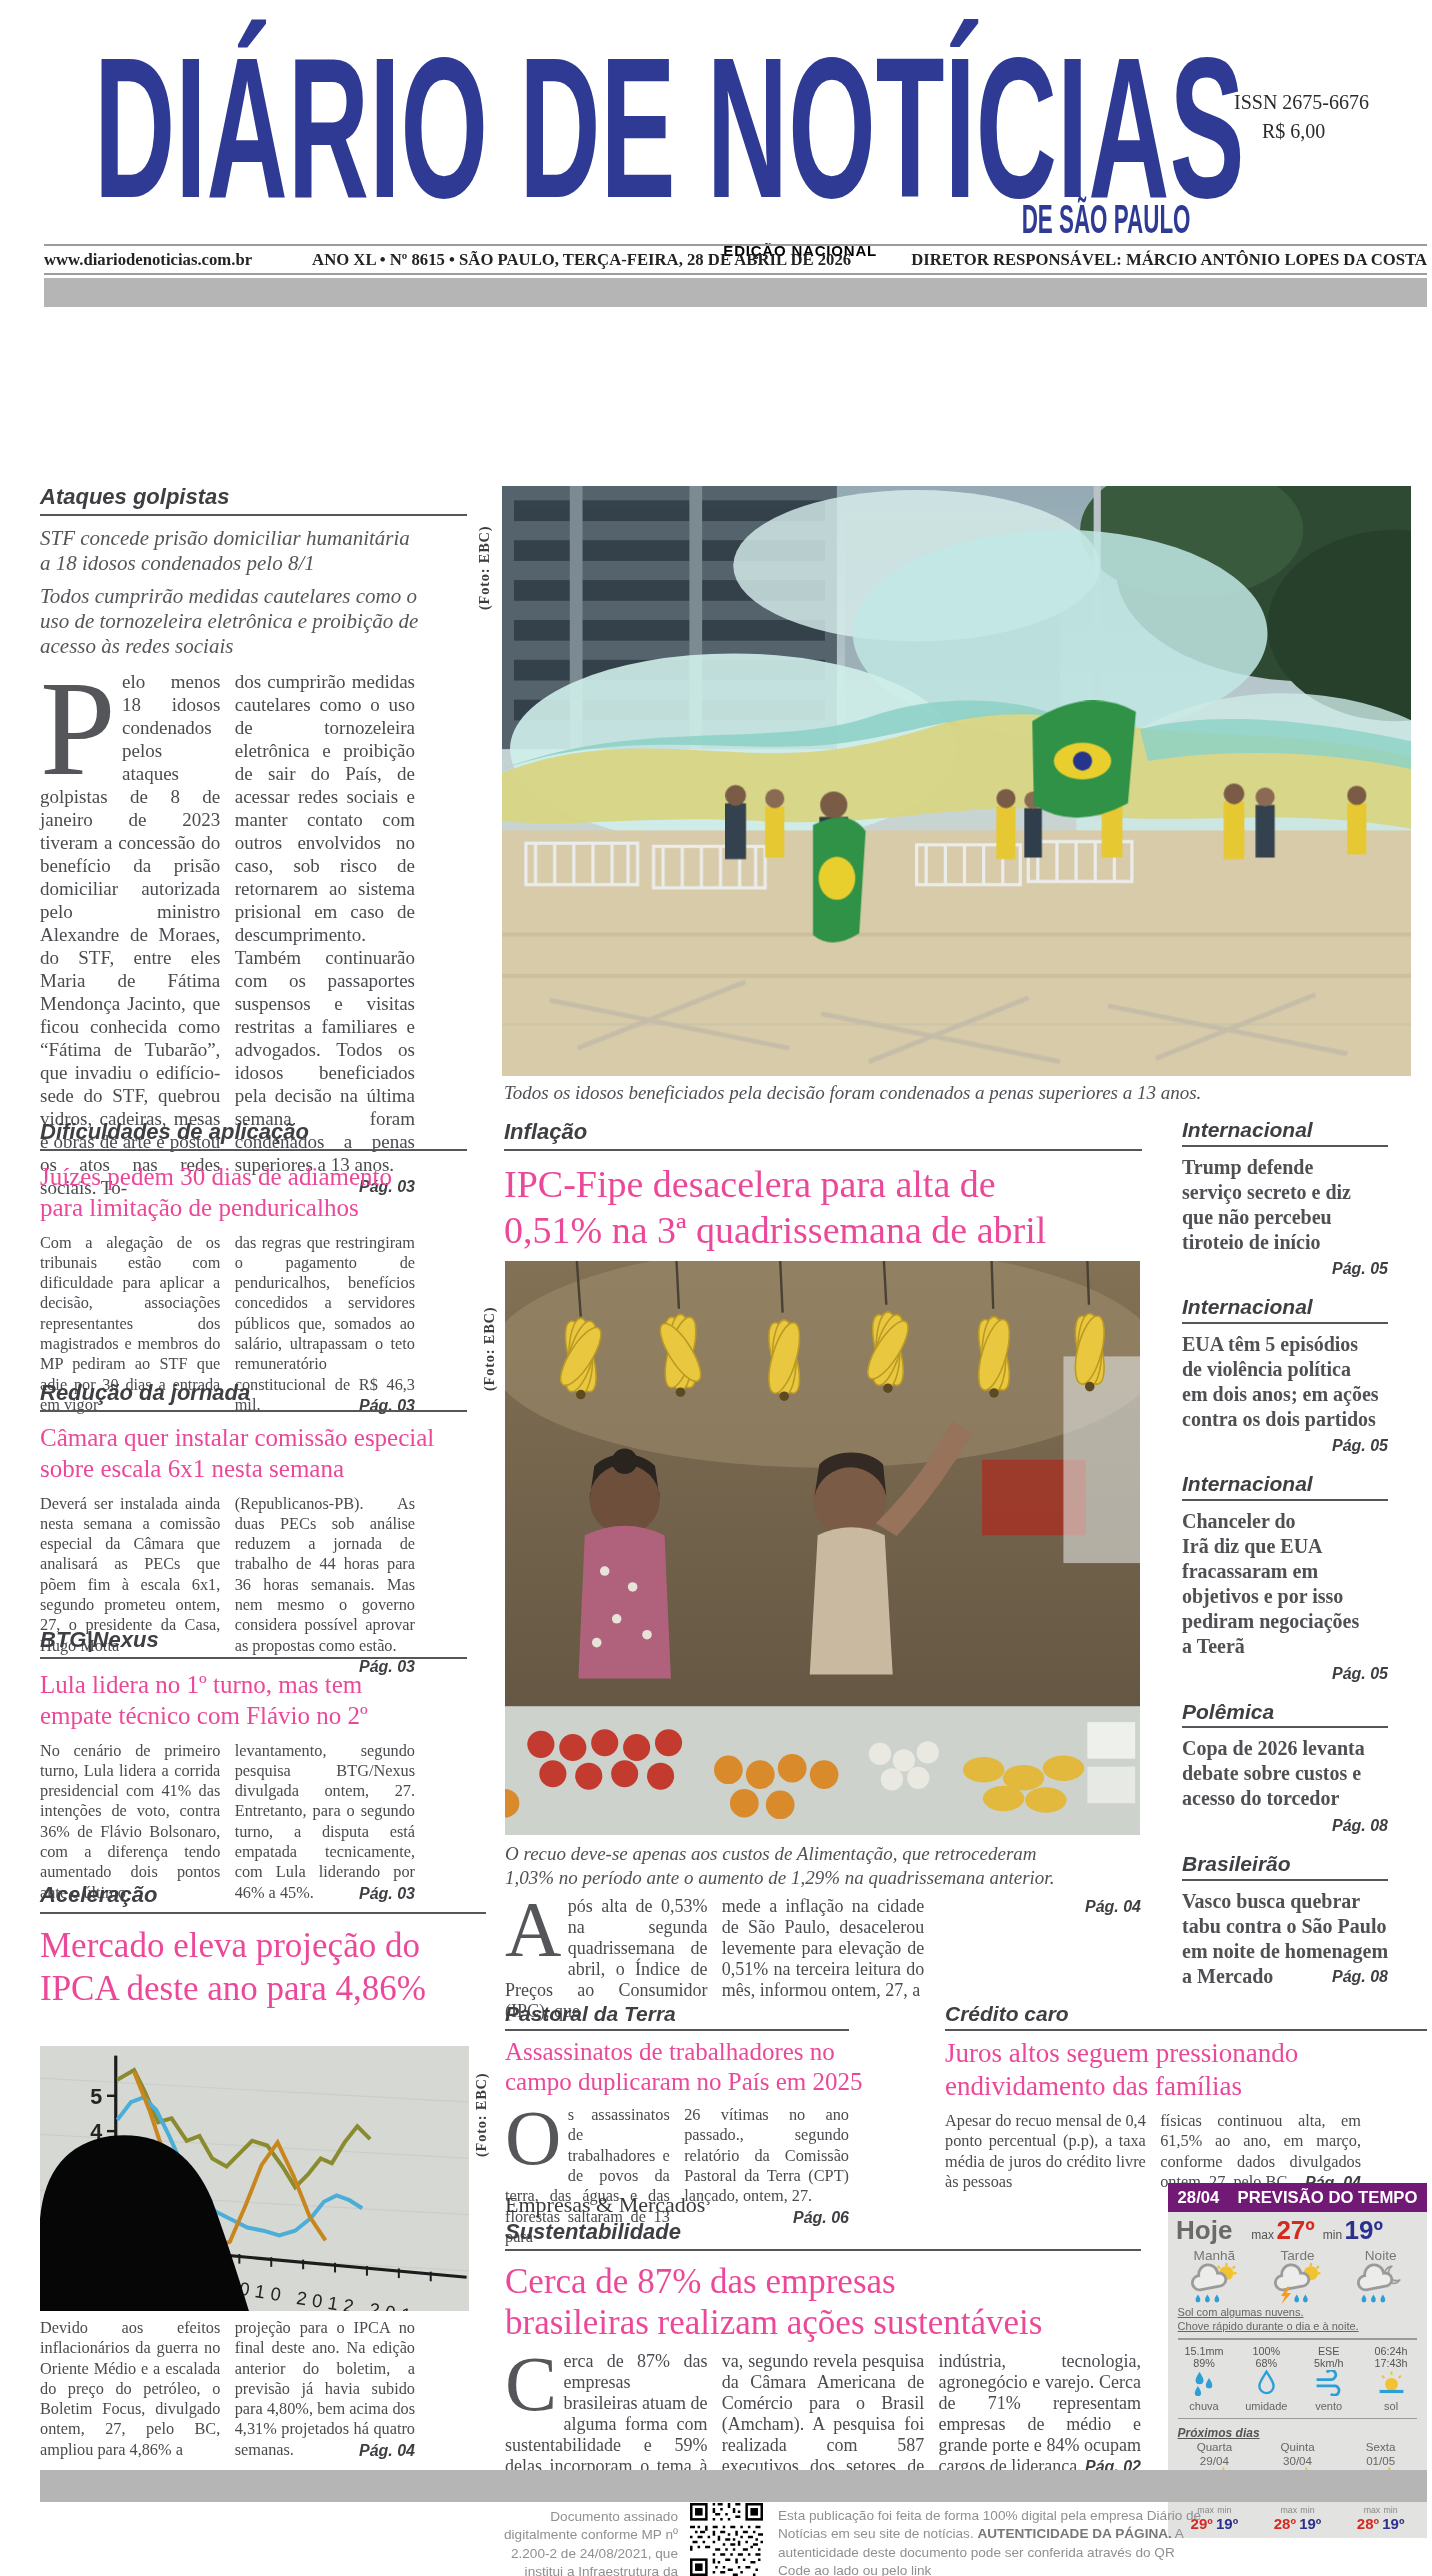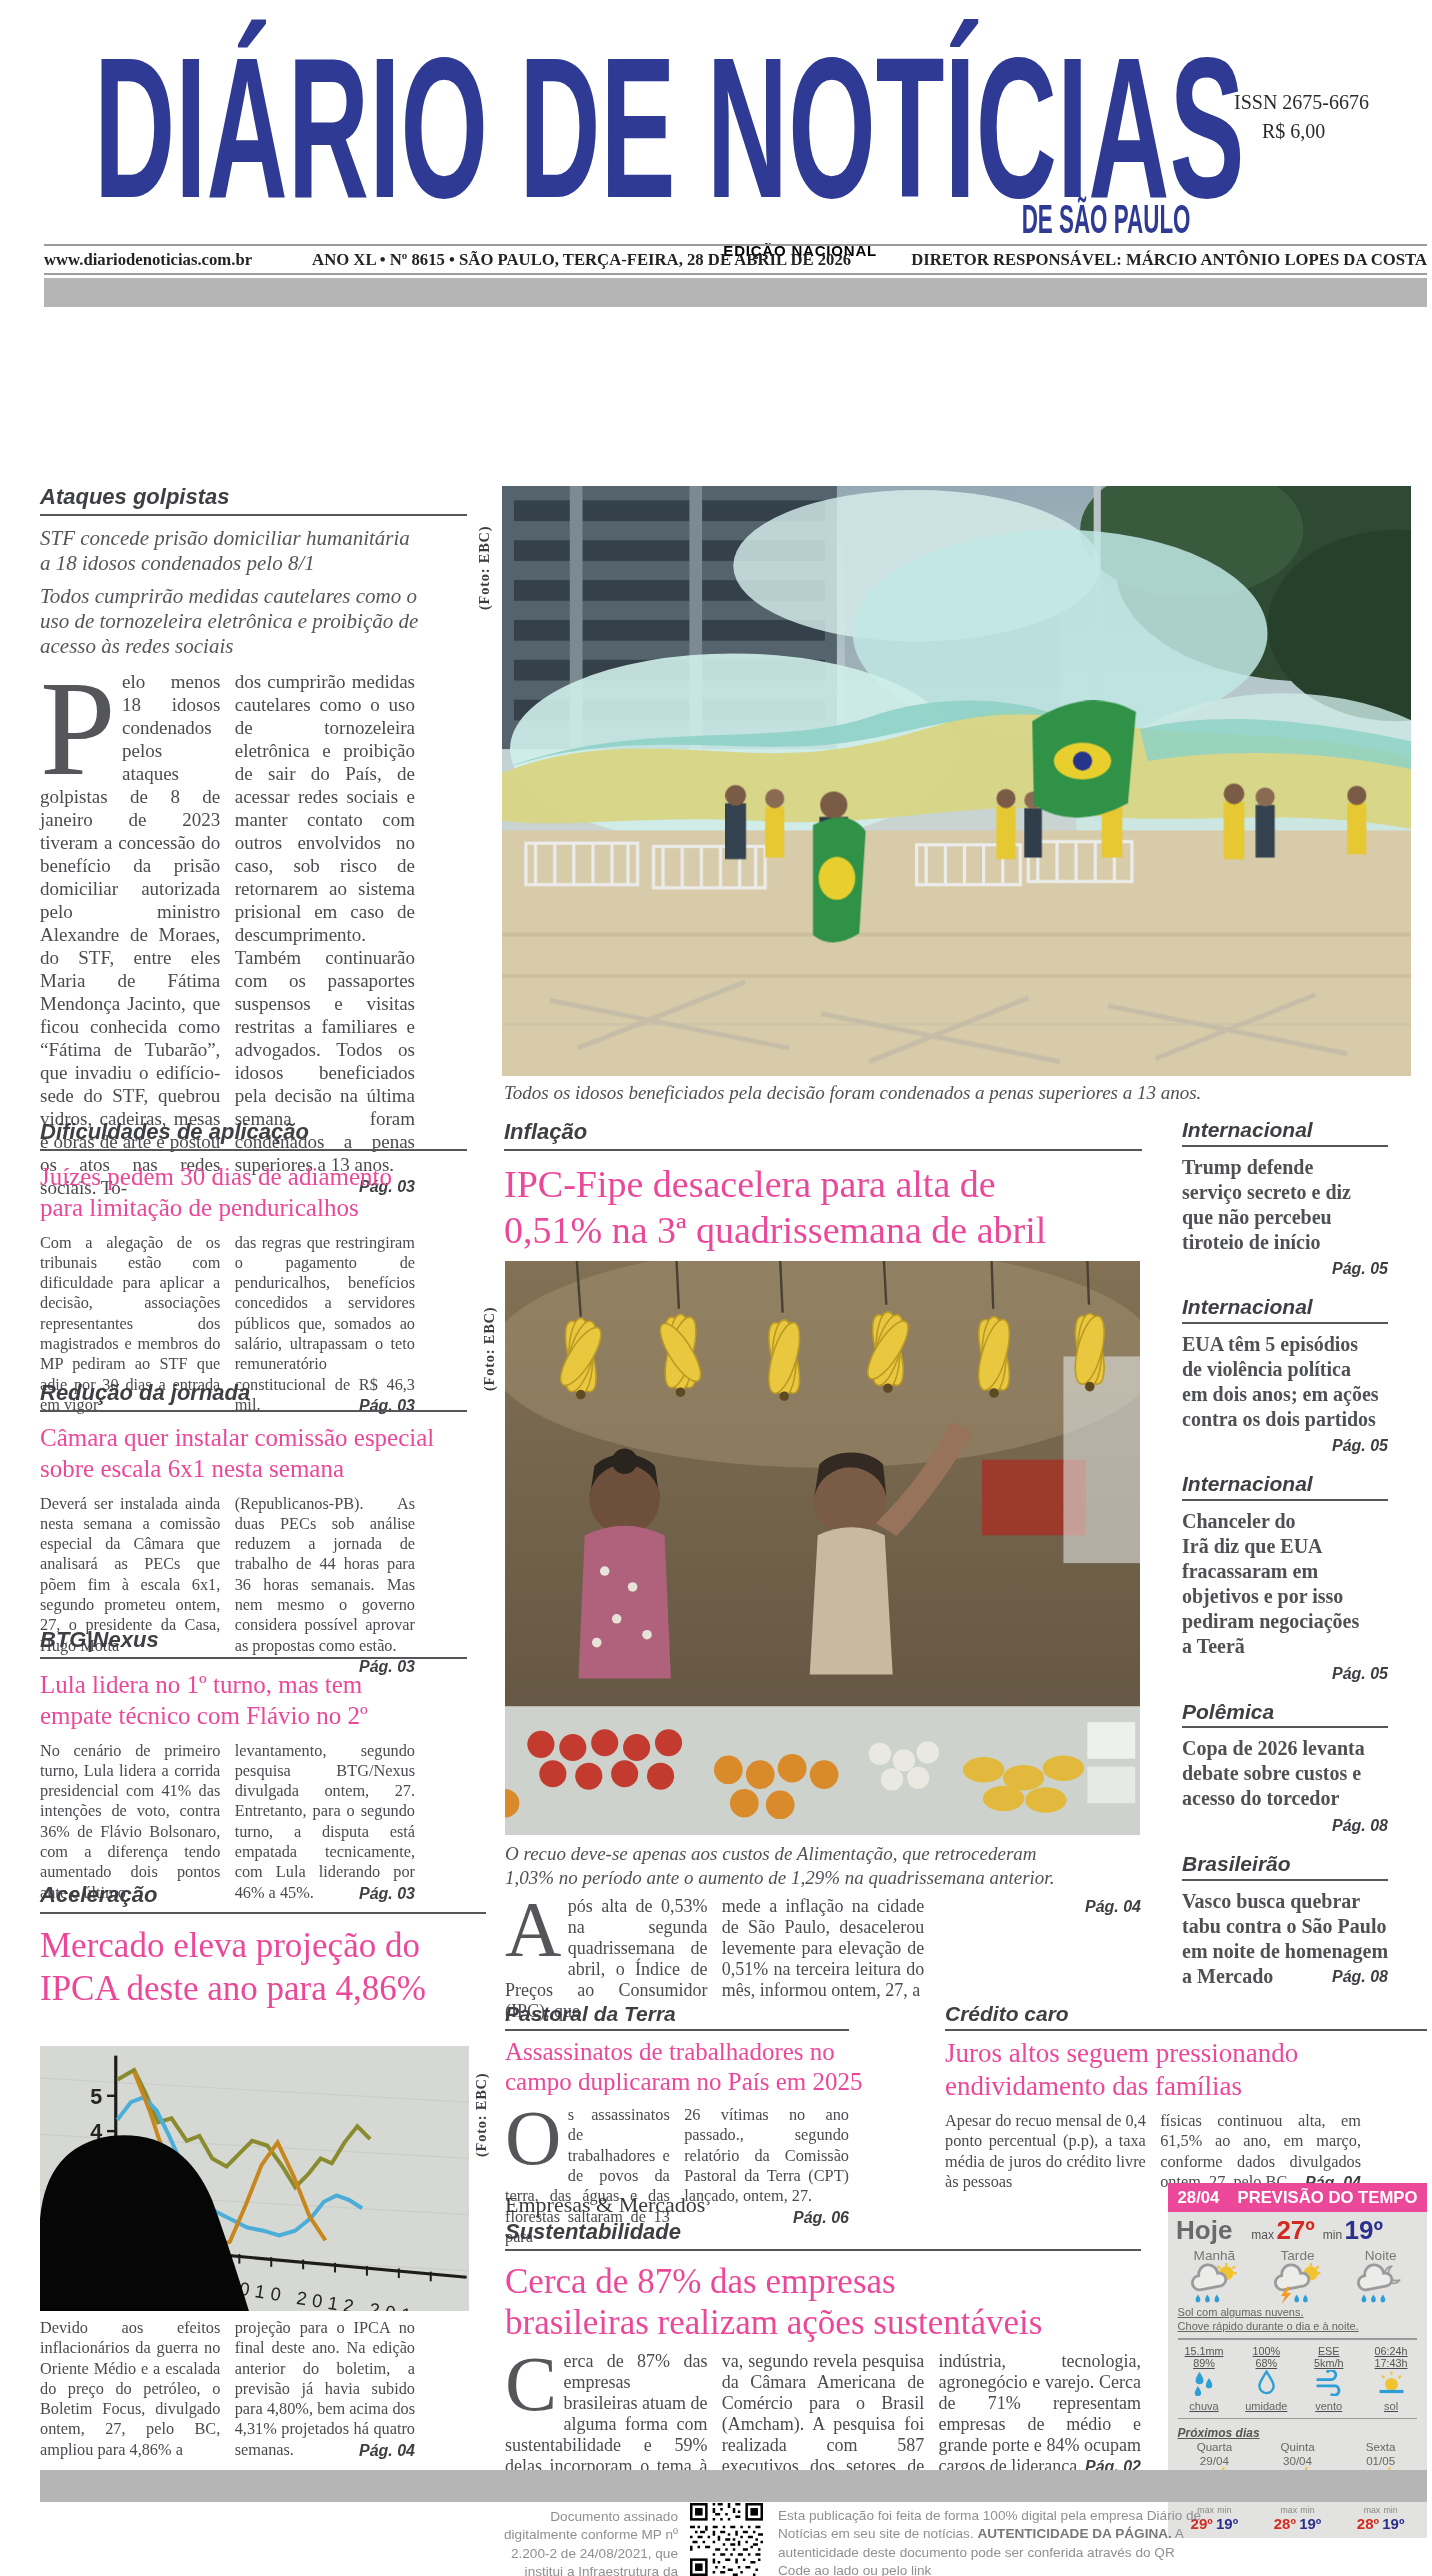--- a/index.html
+++ b/index.html
@@ -89,34 +89,34 @@
   .sb-item{margin-bottom:19px;}
   .sb-k{font:bold italic 21px/1 "Liberation Sans",sans-serif;color:#3e3f42;
     padding-bottom:4.8px;border-bottom:2.4px solid #55565a;margin-bottom:8px;}
   .sb-line{font-weight:bold;font-size:20px;line-height:25px;color:#4f5053;white-space:nowrap;}
   .sb-ref{text-align:right;font:bold italic 16px/1 "Liberation Sans",sans-serif;color:#3e3f42;margin-top:6.4px;}
   .sb-ref-inline{float:right;font:bold italic 16px/25px "Liberation Sans",sans-serif;color:#3e3f42;}
 
   
   #weather{position:absolute;left:1168px;top:2183px;width:259px;background:#e2e2e0;
     font-family:"Liberation Sans",sans-serif;}
-  .w-head{height:29px;background:#ec4899;color:#fff;display:flex;justify-content:space-between;
+  .w-head{height:29px;background:#701a75;color:#fff;display:flex;justify-content:space-between;
     align-items:center;padding:0 9.6px;font-weight:bold;font-size:16.7px;}
   .w-today{display:flex;align-items:baseline;padding:3.2px 8px 0;}
   .w-today .hoje{font-weight:bold;font-size:26px;color:#6a6a6a;margin-right:11px;}
   .w-mm{font-size:12px;color:#555;margin:0 2.4px 0 8px;}
   .w-max{font-weight:bold;font-size:26px;color:#d42a1f;}
   .w-min{font-weight:bold;font-size:26px;color:#2b2f8d;}
   .w-periods{display:flex;padding:1.6px 4.8px 0;}
   .w-periods>div{flex:1;text-align:center;font-size:13.6px;color:#777;}
   .w-icons{display:flex;padding:0 4.8px;}
   .w-icons>div{flex:1;display:flex;justify-content:center;}
   .w-cond{padding:2.4px 9.6px 0;font-size:11px;line-height:13.6px;color:#666;text-decoration:underline;}
   .w-div{height:1.6px;background:#9a9a9a;margin:4.8px 9.6px;}
-  .w-stats{display:flex;padding:0 4.8px;text-decoration:underline;}
+  .w-stats{display:flex;padding:0 4.8px;}
   .w-stats>div{flex:1;text-align:center;font-size:10.8px;line-height:12.8px;color:#555;}
   .w-stats .lab{font-size:11px;color:#666;margin-top:1.6px;}
   .w-next{padding:1.6px 9.6px 0;font:bold italic 12px/1.2 "Liberation Sans",sans-serif;
     color:#555;text-decoration:underline;}
   .w-days{display:flex;padding:0 4.8px 6.4px;}
   .w-days>div{flex:1;text-align:center;font-size:11.6px;line-height:13.6px;color:#666;}
   .w-mx{font-weight:bold;font-size:15px;color:#d42a1f;}
   .w-mn{font-weight:bold;font-size:15px;color:#2b2f8d;}
   .w-small{font-size:8.8px;color:#888;}
 

